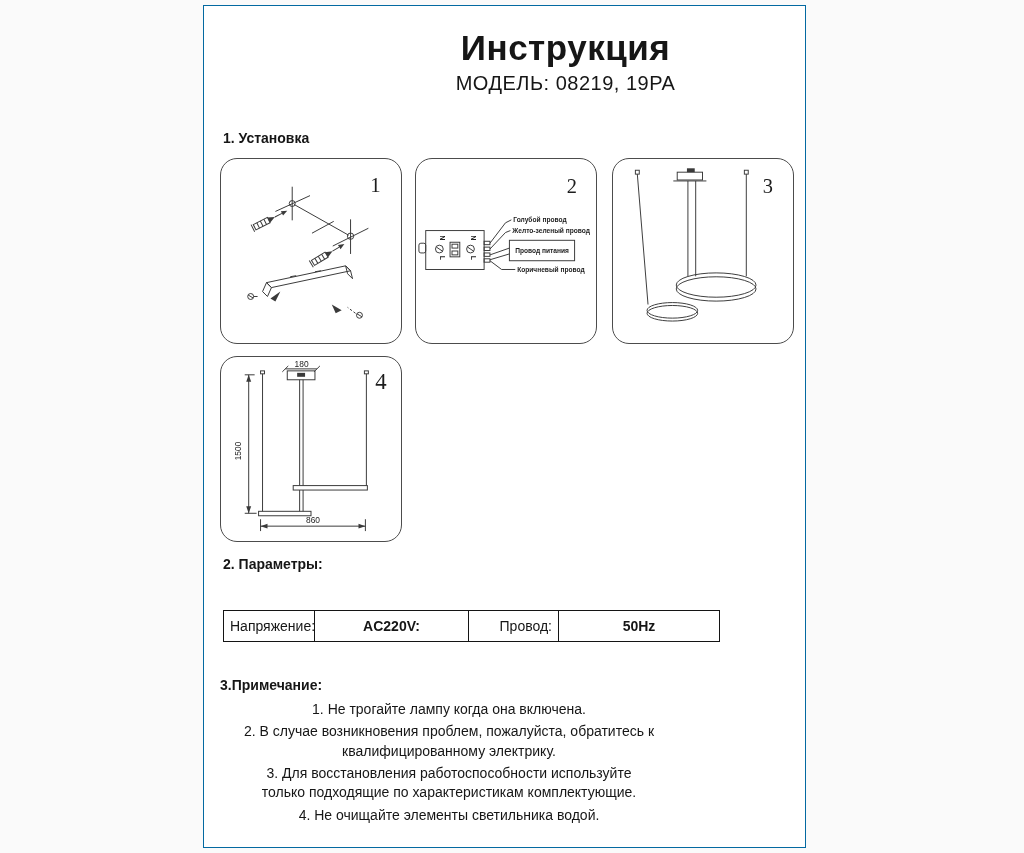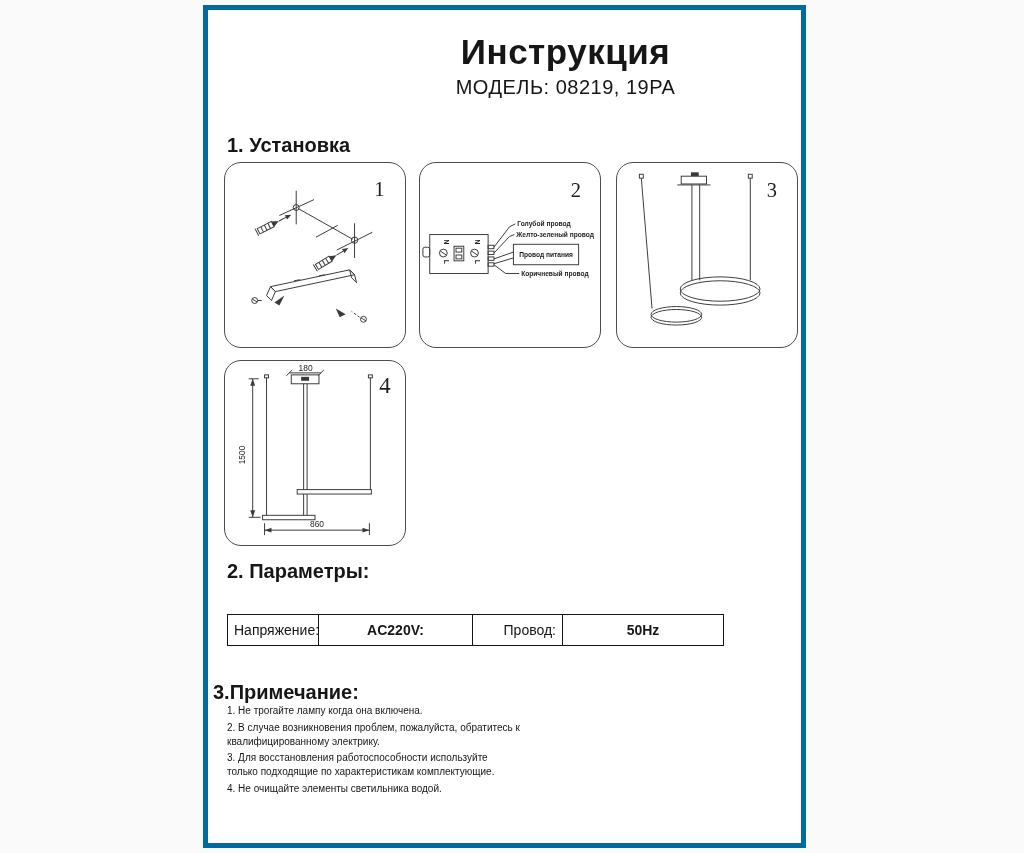--- a/index.html
+++ b/index.html
@@ -5,29 +5,29 @@
   html,body{margin:0;padding:0;}
   body{
     width:1024px;height:853px;position:relative;
     background:#fafafa;
     font-family:"Liberation Sans", sans-serif;
     color:#161616;
     overflow:hidden;
   }
   .page{
     position:absolute;left:203px;top:5px;width:603px;height:843px;
-    background:#ffffff;border:5px solid #0369a1;box-sizing:border-box;
+    background:#ffffff;border:1px solid #0369a1;box-sizing:border-box;
   }
   .title-block{position:absolute;left:124px;right:2px;top:24px;text-align:center;}
   .doc-title{font-size:35px;font-weight:bold;letter-spacing:.5px;line-height:1.05;}
   .doc-model{font-size:20px;font-weight:400;margin-top:5px;letter-spacing:.5px;}
-  .sec-heading{position:absolute;font-size:20px;font-weight:bold;}
+  .sec-heading{position:absolute;font-size:14px;font-weight:bold;}
   #sec1{left:19px;top:124px;}
   #sec2{left:19px;top:550px;}
-  #sec3{left:5px;top:671px;text-align:right;}
+  #sec3{left:16px;top:671px;text-align:right;}
   .panel{
     position:absolute;width:182px;height:186px;background:#fff;
     border:1.4px solid #4c4c4c;border-radius:17px;box-sizing:border-box;overflow:hidden;
   }
   #p1{left:16px;top:152px;}
   #p2{left:211px;top:152px;}
   #p3{left:408px;top:152px;}
   #p4{left:16px;top:350px;}
   .panel svg{width:100%;height:100%;display:block;}
   svg line, svg polyline, svg path, svg rect.o, svg ellipse, svg circle, svg polygon.o{
@@ -44,21 +44,21 @@
     position:absolute;left:19px;top:604px;border-collapse:collapse;
     table-layout:fixed;width:496px;
   }
   .params-table td{
     border:1.8px solid #141414;height:28px;font-size:14px;
     padding:1px 6px;overflow:hidden;white-space:nowrap;
   }
   .params-table td.lbl{text-align:right;font-weight:400;}
   .params-table td.val{text-align:center;font-weight:bold;margin-left:41px;}
   .notes{position:absolute;left:19px;top:694px;width:452px;}
-  .note{white-space:pre-line;font-size:10px;line-height:1.38;margin:0 0 3px 0;}
+  .note{white-space:pre-line;font-size:14px;line-height:1.38;margin:0 0 3px 0;text-align:center;}
 </style>
 </head>
 <body>
 
 <div class="page">
 
   <div class="title-block">
     <div class="doc-title">Инструкция</div>
     <div class="doc-model">МОДЕЛЬ: 08219, 19PA</div>
   </div>

